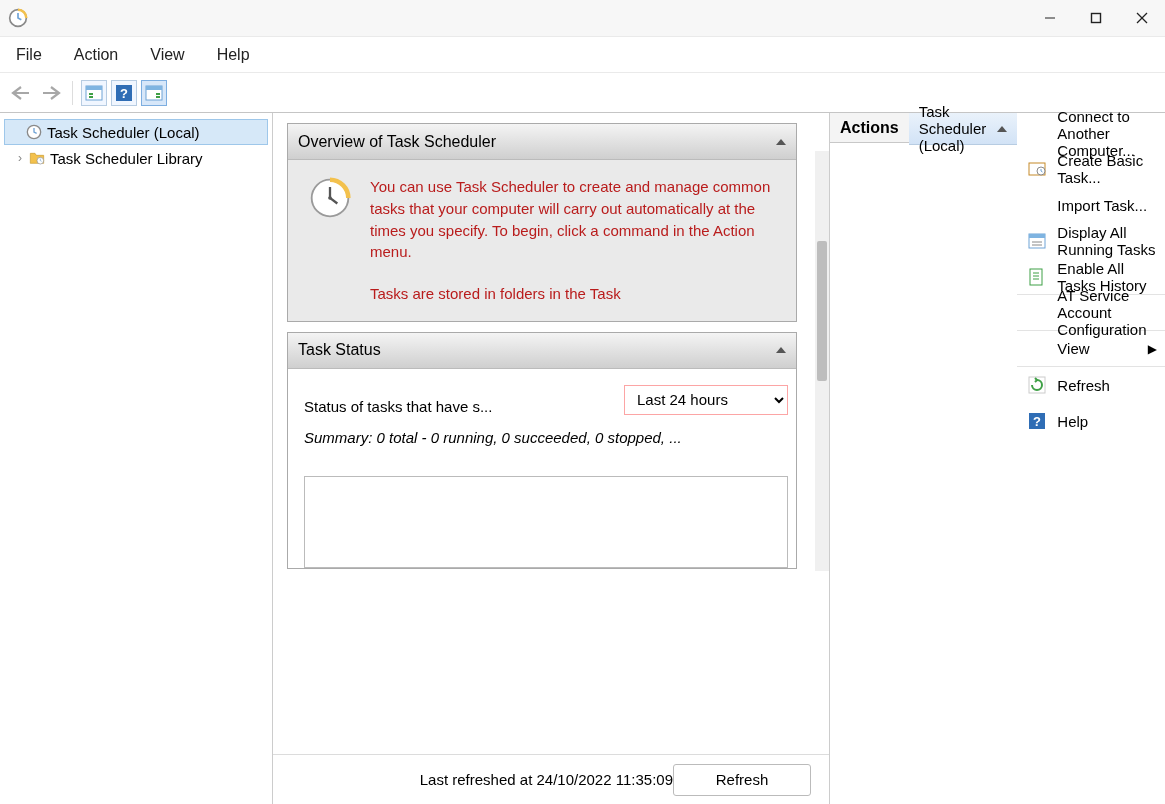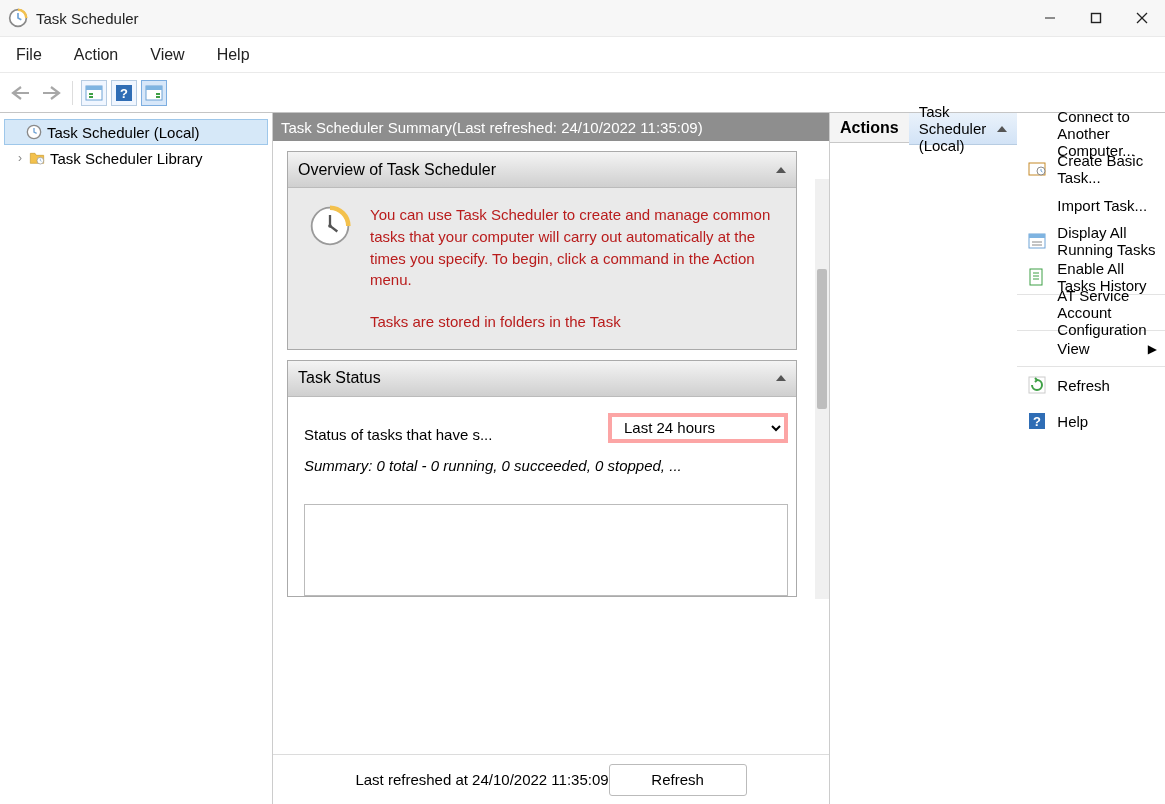--- a/index.html
+++ b/index.html
@@ -40,29 +40,29 @@
 .summary-bar { height: 28px; background: #8e8e8e; color: #fff; display: flex; align-items: center; padding: 0 8px; font-size: 15px; }
 .center-body { flex: 1; overflow: hidden; padding: 10px 14px 0 14px; position: relative; }
 .section { border: 1px solid #aaa; margin-bottom: 10px; }
 .section-header { height: 36px; background: linear-gradient(#f4f4f4, #cfcfcf); display: flex; align-items: center; justify-content: space-between; padding: 0 10px; font-size: 16px; border-bottom: 1px solid #bbb; }
 .section-body { background: #eaeaea; padding: 16px 20px; font-size: 15px; color: #b91c1c; }
 .overview-row { display: flex; gap: 18px; }
 .overview-row .clock { width: 44px; height: 44px; flex-shrink: 0; }
 .overview-text { line-height: 1.45; }
 .task-status-body { background: #fff; padding: 16px 8px 0 16px; }
 .status-row { display: flex; align-items: flex-end; gap: 10px; margin-bottom: 14px; }
-.status-row select { height: 30px; width: 180px; border: 4px solid #fca5a5; padding: 0 8px; font-size: 15px; background: #fff; }
+.status-row select { height: 30px; width: 164px; border: 1px solid #fca5a5; padding: 0 8px; font-size: 15px; background: #fff; }
 .summary-line { font-size: 15px; margin-bottom: 30px; white-space: nowrap; overflow: hidden; text-overflow: ellipsis; font-style: italic; }
 .table-box { border: 1px solid #bbb; }
 .table-head { display: flex; height: 36px; }
 .table-head div { border-right: 1px solid #ddd; display: flex; align-items: center; padding: 0 12px; font-size: 15px; }
 .col-a { flex: 1; } .col-b { width: 110px; } .col-c { width: 44px; }
 .table-body { height: 90px; }
 
-.footer-bar { height: 50px; display: flex; align-items: center; justify-content: center; padding: 14px 18px; border-top: 1px solid #dcdcdc; margin-top: auto; }
+.footer-bar { height: 50px; display: flex; align-items: center; justify-content: flex-end; padding: 14px 18px; border-top: 1px solid #dcdcdc; margin-top: auto; }
 .refresh-btn { width: 138px; height: 32px; border: 1px solid #bbb; border-radius: 3px; background: #fff; font-size: 15px; }
 
 
 .fake-scroll { position: absolute; right: 0; top: 38px; width: 14px; height: 420px; background: #f0f0f0; }
 .fake-thumb { width: 10px; margin: 2px auto; background: #bdbdbd; border-radius: 2px; }
 
 
 .actions-header { height: 30px; background: #f4f4f4; border-bottom: 1px solid #c8c8c8; display: flex; align-items: center; padding: 0 10px; font-weight: 600; font-size: 16px; }
 .actions-group-header { height: 32px; background: linear-gradient(#eaf2fb, #d2e3f6); border-bottom: 1px solid #b7cce2; display: flex; align-items: center; justify-content: space-between; padding: 0 10px; font-size: 15px; }
 .actions-list { padding: 2px 0; }
@@ -77,21 +77,20 @@
 <body>
 
 <div class="titlebar">
   <span class="app-icon">
     <svg viewBox="0 0 24 24">
         <circle cx="12" cy="12" r="10" fill="#fff" stroke="#8a8a8a" stroke-width="2"></circle>
         <path d="M12 6 L12 12 L16 14" stroke="#6fa3d6" stroke-width="2" fill="none"></path>
         <path d="M12 2 A10 10 0 0 1 22 12" stroke="#f3c14d" stroke-width="3" fill="none"></path>
       </svg>
   </span>
-  <span class="title">Task Scheduler</span>
   <div class="win-controls">
     <div>
         <svg viewBox="0 0 12 12">
           <line x1="1" y1="6" x2="11" y2="6" stroke="#222" stroke-width="1"></line>
         </svg>
       </div>
     <div>
         <svg viewBox="0 0 12 12">
           <rect x="1.5" y="1.5" width="9" height="9" fill="none" stroke="#222" stroke-width="1.4"></rect>
         </svg>
@@ -166,24 +165,20 @@
             <path d="M2 5 L9 5 L11 8 L22 8 L22 20 L2 20 Z" fill="#f3c14d" stroke="#c8992c"></path>
             <circle cx="17" cy="16" r="5" fill="#fff" stroke="#8a8a8a"></circle>
             <path d="M17 13 L17 16 L19 17" stroke="#6fa3d6" fill="none"></path>
           </svg>
         </span>
       <span>Task Scheduler Library</span>
     </div>
   </div>
 
   <div class="pane-center">
-    <div class="summary-bar">
-      <span>Task Scheduler Summary </span>
-      <span>(Last refreshed: 24/10/2022 11:35:09)</span>
-    </div>
     <div class="center-body" style="position:relative;">
       <div class="fake-scroll">
         <div class="fake-thumb" style="height:140px; margin-top:90px;"></div>
       </div>
 
       <div class="section" style="margin-right:18px;">
         <div class="section-header">
           <span>Overview of Task Scheduler</span>
           <span class="caret-up"></span>
         </div>

